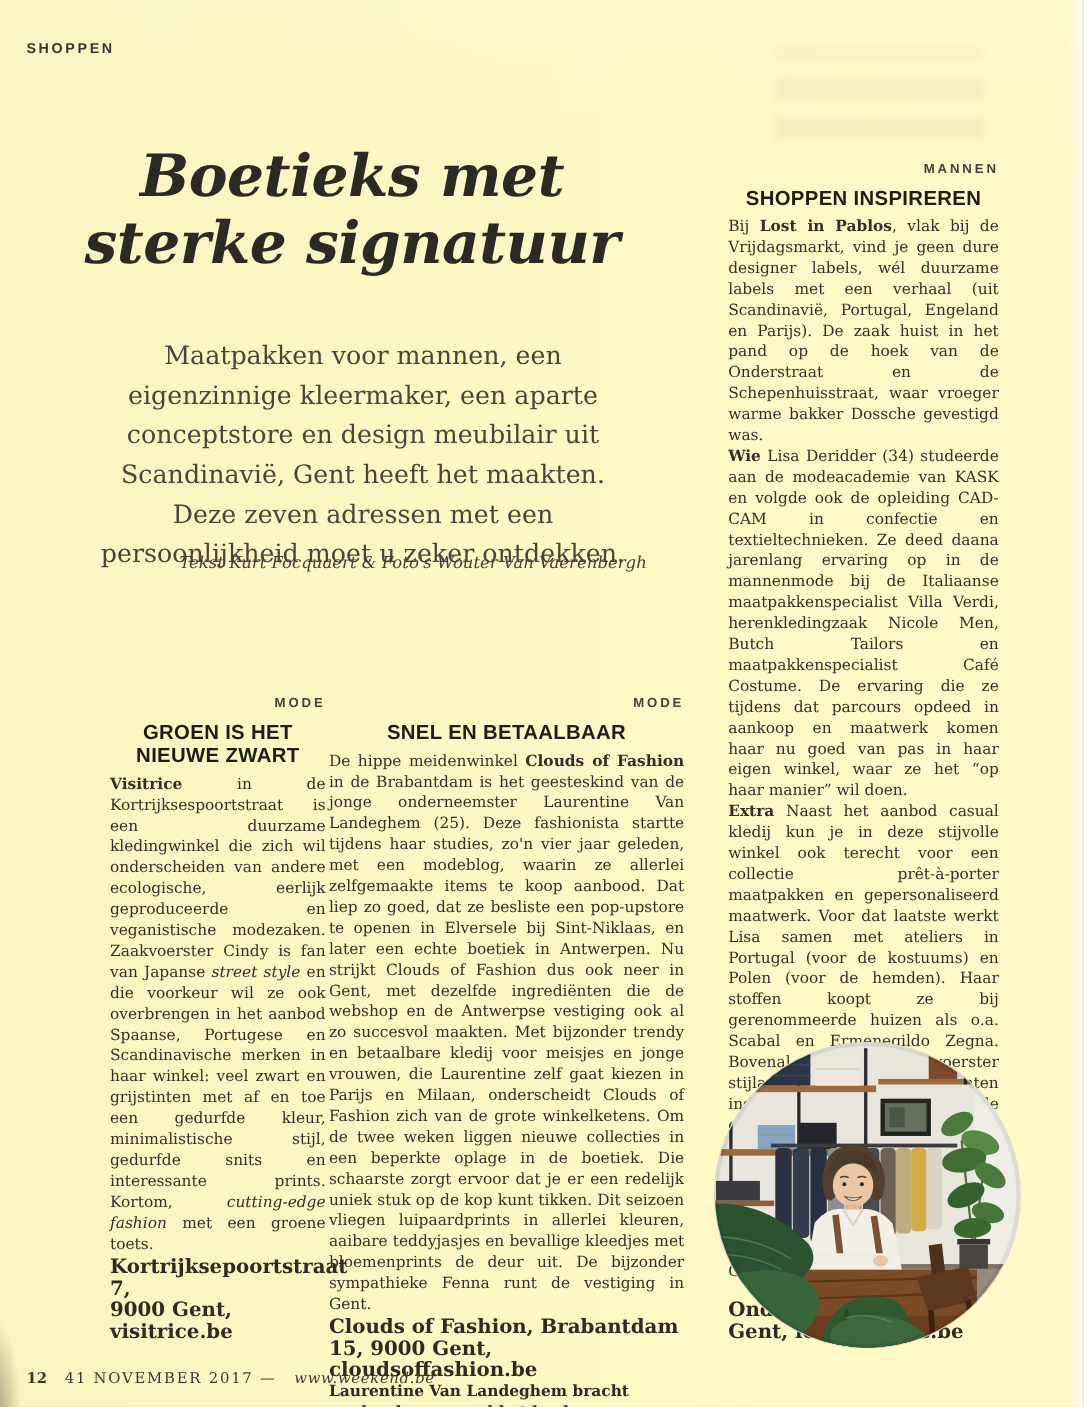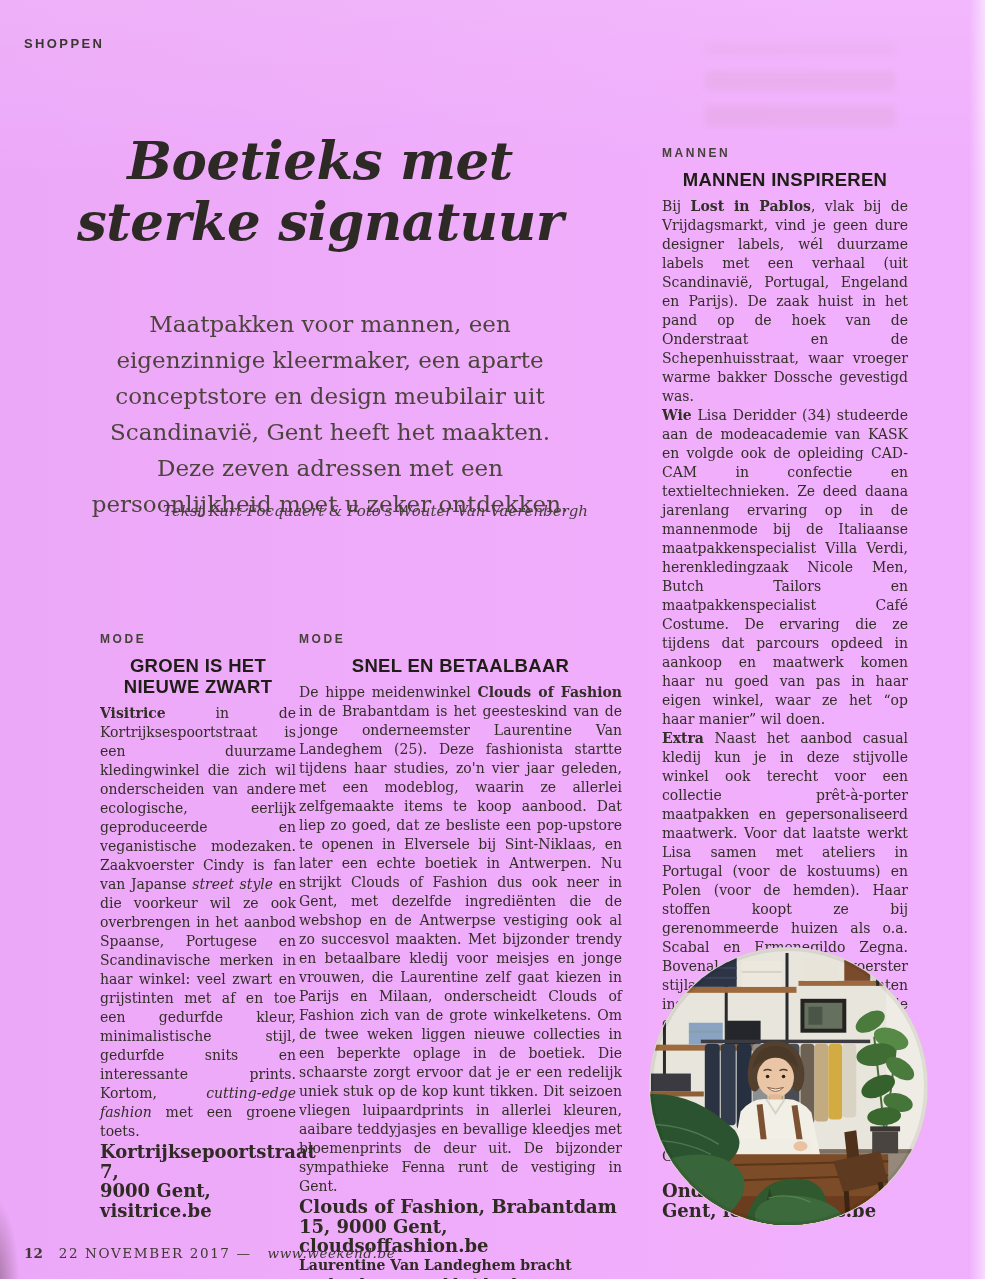--- a/index.html
+++ b/index.html
@@ -1,19 +1,19 @@
 <!DOCTYPE html>
 <html lang="nl"><head>
 <meta charset="utf-8">
 <style>
   html,body{margin:0;padding:0;}
   body{background:#b0a9a2;font-family:"DejaVu Serif","Liberation Serif",serif;}
   .page{
     position:relative;width:985px;height:1279px;margin:0 auto;
-    background:#f0abfc;overflow:hidden;color:#332e28;
+    background:#fef9c3;overflow:hidden;color:#332e28;
   }
   .page::before{ 
     content:"";position:absolute;inset:0;pointer-events:none;
     background:
       linear-gradient(180deg,rgba(255,255,255,.10),rgba(255,255,255,0) 14%),
       linear-gradient(90deg,rgba(0,0,0,.015),rgba(255,255,255,.05) 85%);
   }
   .edge-light{
     position:absolute;top:0;right:0;width:16px;height:100%;
     background:linear-gradient(90deg,rgba(255,255,255,0),rgba(255,255,255,.55));
@@ -55,21 +55,21 @@
     font-style:italic;font-size:15px;color:#453f38;text-align:right;
   }
 
   .col{position:absolute;}
   .col-1{left:100px;top:632px;width:196px;}
   .col-2{left:299px;top:632px;width:323px;}
   .col-3{left:662px;top:146px;width:246px;}
 
   .section-label{
     font-family:"Liberation Sans",sans-serif;font-weight:700;font-size:12px;
-    letter-spacing:2.6px;color:#46403a;text-align:left;margin:0 0 9px 0;
+    letter-spacing:2.6px;color:#46403a;text-align:right;margin:0 0 9px 0;
   }
   .article-heading{
     font-family:"Liberation Sans",sans-serif;font-weight:700;font-size:18.5px;
     line-height:21px;letter-spacing:.3px;color:#201d18;text-align:center;
     margin:0 0 7px 0;white-space:pre-line;
   }
   .body-par{
     margin:0;font-size:14px;line-height:19px;color:#332e28;
     text-align:justify;hyphens:auto;-webkit-hyphens:auto;
   }
@@ -134,21 +134,21 @@
     <div class="section-label">MODE</div>
     <h2 class="article-heading">SNEL EN BETAALBAAR</h2>
     <p class="body-par"><span>De hippe meidenwinkel </span><span class="rb">Clouds of Fashion</span><span> in de Brabantdam is het geesteskind van de jonge onderneemster Laurentine Van Landeghem (25). Deze fashionista startte tijdens haar studies, zo'n vier jaar geleden, met een modeblog, waarin ze allerlei zelfgemaakte items te koop aanbood. Dat liep zo goed, dat ze besliste een pop-upstore te openen in Elversele bij Sint-Niklaas, en later een echte boetiek in Antwerpen. Nu strijkt Clouds of Fashion dus ook neer in Gent, met dezelfde ingrediënten die de webshop en de Antwerpse vestiging ook al zo succesvol maakten. Met bijzonder trendy en betaalbare kledij voor meisjes en jonge vrouwen, die Laurentine zelf gaat kiezen in Parijs en Milaan, onderscheidt Clouds of Fashion zich van de grote winkelketens. Om de twee weken liggen nieuwe collecties in een beperkte oplage in de boetiek. Die schaarste zorgt ervoor dat je er een redelijk uniek stuk op de kop kunt tikken. Dit seizoen vliegen luipaardprints in allerlei kleuren, aaibare teddyjasjes en bevallige kleedjes met bloemenprints de deur uit. De bijzonder sympathieke Fenna runt de vestiging in Gent.</span></p>
     <p class="address">Clouds of Fashion, Brabantdam 15, 9000 Gent,
 cloudsoffashion.be</p>
     <p class="note"><span class="rb">Laurentine Van Landeghem bracht eerder deze maand het boek </span></p>
   </div>
 
   <div class="col col-3">
     <div class="section-label">MANNEN</div>
-    <h2 class="article-heading">MANNEN INSPIREREN</h2>
+    <h2 class="article-heading">SHOPPEN INSPIREREN</h2>
     <p class="body-par"><span>Bij </span><span class="rb">Lost in Pablos</span><span>, vlak bij de Vrijdagsmarkt, vind je geen dure designer labels, wél duurzame labels met een verhaal (uit Scandinavië, Portugal, Engeland en Parijs). De zaak huist in het pand op de hoek van de Onderstraat en de Schepenhuisstraat, waar vroeger warme bakker Dossche gevestigd was.</span></p>
     <p class="body-par"><span class="rb">Wie</span><span> Lisa Deridder (34) studeerde aan de modeacademie van KASK en volgde ook de opleiding CAD-CAM in confectie en textieltechnieken. Ze deed daana jarenlang ervaring op in de mannenmode bij de Italiaanse maatpakkenspecialist Villa Verdi, herenkledingzaak Nicole Men, Butch Tailors en maatpakkenspecialist Café Costume. De ervaring die ze tijdens dat parcours opdeed in aankoop en maatwerk komen haar nu goed van pas in haar eigen winkel, waar ze het “op haar manier” wil doen.</span></p>
     <p class="body-par"><span class="rb">Extra</span><span> Naast het aanbod casual kledij kun je in deze stijvolle winkel ook terecht voor een collectie prêt-à-porter maatpakken en gepersonaliseerd maatwerk. Voor dat laatste werkt Lisa samen met ateliers in Portugal (voor de kostuums) en Polen (voor de hemden). Haar stoffen koopt ze bij gerenommeerde huizen als o.a. Scabal en Ermenegildo Zegna. Bovenal wil de zaakvoerster stijladvies bieden en haar klanten inspireren met soms verrassende combinaties.</span></p>
     <p class="body-par"><span class="rb">Meer dan mode</span><span> Naast kledij vind je er ook decoratiestukken, tafels en stoelen van het Gentse vintagemerk Roark en collages en schilderijen van de nabijgelegen gallerijwinkel Deneef &amp; Goemaere.</span></p>
     <p class="address spaced">Onderstraat 28, 9000 Gent, lostinpablos.be</p>
   </div>
 
   <div class="circle-photo">
     <svg viewBox="0 0 280 280" aria-hidden="true">
       <defs>
@@ -264,17 +264,17 @@
           <path d="M120 252 Q140 246 162 256" stroke="#54854f" stroke-width="1.4" fill="none"></path>
         </g>
 
         <circle cx="140" cy="140" r="138" fill="none" stroke="rgba(0,0,0,.07)" stroke-width="4"></circle>
       </g>
     </svg>
   </div>
 
   <div class="footer">
     <span class="pagenum">12</span>
-    <span class="issue">22 NOVEMBER 2017 —</span>
+    <span class="issue">41 NOVEMBER 2017 —</span>
     <span class="site">www.weekend.be</span>
   </div>
 
 </div>
 
 </body></html>

